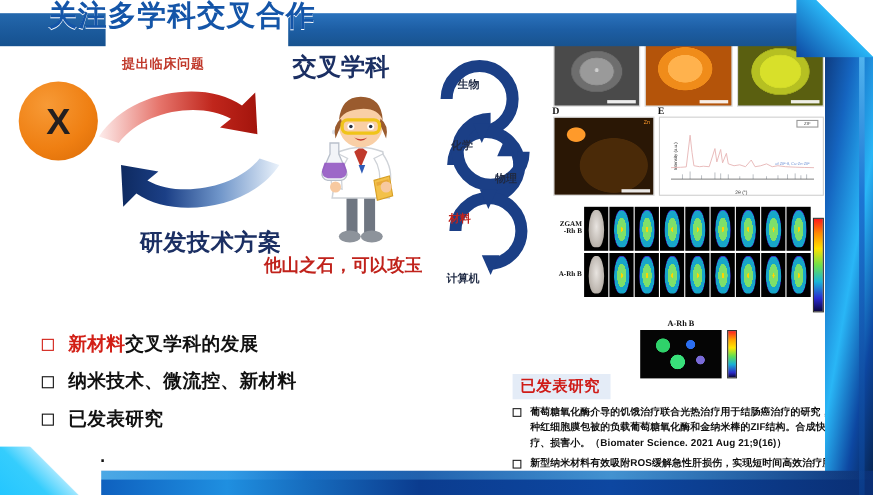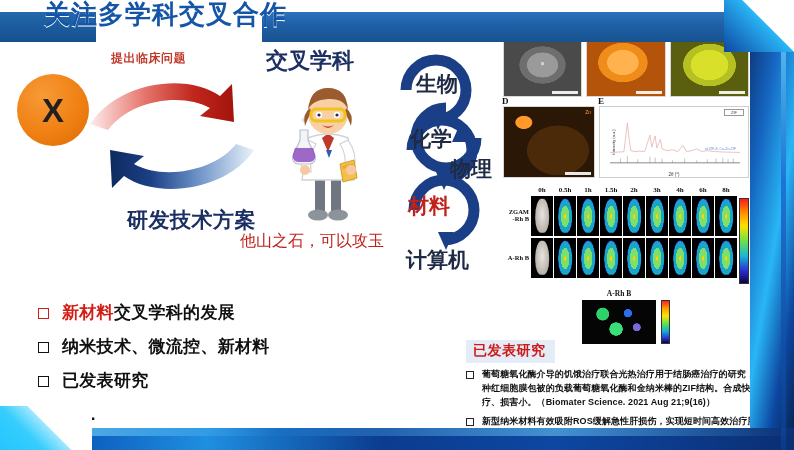--- a/index.html
+++ b/index.html
@@ -75,27 +75,27 @@
   .arrows{position:absolute;left:82px;top:66px;width:180px;height:140px;z-index:3;}
 
   
   .sci{position:absolute;left:282px;top:78px;width:92px;height:150px;z-index:4;}
   .lbl-cross{
     position:absolute;left:266px;top:46px;z-index:5;
     font-size:22px;font-weight:bold;color:#1b2f63;white-space:nowrap;
   }
   .lbl-proverb{
     position:absolute;left:240px;top:231px;z-index:5;
-    font-size:16px;font-weight:normal;color:#c0221b;white-space:nowrap;
+    font-size:16px;font-weight:bold;color:#c0221b;white-space:nowrap;
   }
 
   
   .chain{position:absolute;left:392px;top:42px;width:108px;height:240px;z-index:3;}
   .chain-lbl{
-    position:absolute;z-index:5;font-size:21px;font-weight:bold;color:#1f2a44;
+    position:absolute;z-index:5;font-size:10px;font-weight:bold;color:#1f2a44;
     white-space:nowrap;
   }
 
   
   .bullets{position:absolute;left:38px;top:304px;z-index:5;}
   .brow{display:flex;align-items:flex-start;margin-bottom:17px;}
   .bsq{
     width:9px;height:9px;border:1.6px solid #111;margin-top:4px;margin-right:13px;flex:0 0 auto;
   }
   .bsq.red{border-color:#d21f16;}
@@ -355,31 +355,20 @@
             <line x1="0" y1="58" x2="150" y2="58" stroke="#555" stroke-width=".8"></line>
           </svg>
           <div class="note">of ZIF-8, Cu-Zn-ZIF</div>
           <div class="xlab">2θ (°)</div>
         </div>
       </div>
     </div>
 
     <div class="invivo-wrap" style="margin-top:8px">
       <div style="flex:1;position:relative">
-        <div class="tprow" style="margin-left:28px">
-          <div class="tp">0h</div>
-          <div class="tp">0.5h</div>
-          <div class="tp">1h</div>
-          <div class="tp">1.5h</div>
-          <div class="tp">2h</div>
-          <div class="tp">3h</div>
-          <div class="tp">4h</div>
-          <div class="tp">6h</div>
-          <div class="tp">8h</div>
-        </div>
 
         <div style="position:relative;margin-top:2px">
           <div class="rlab" style="top:12px">
             <span>ZGAM</span><br>
             <span>-Rh B</span>
           </div>
           <div class="mrow" style="margin-left:28px">
             <div class="mouse">
                 <div class="mbody mgray"></div>
               </div>

